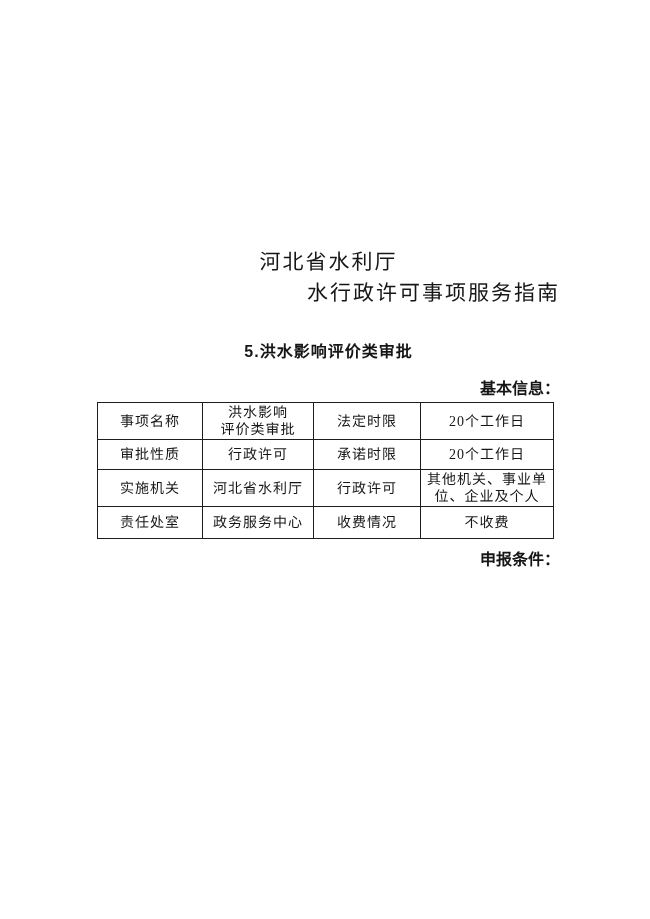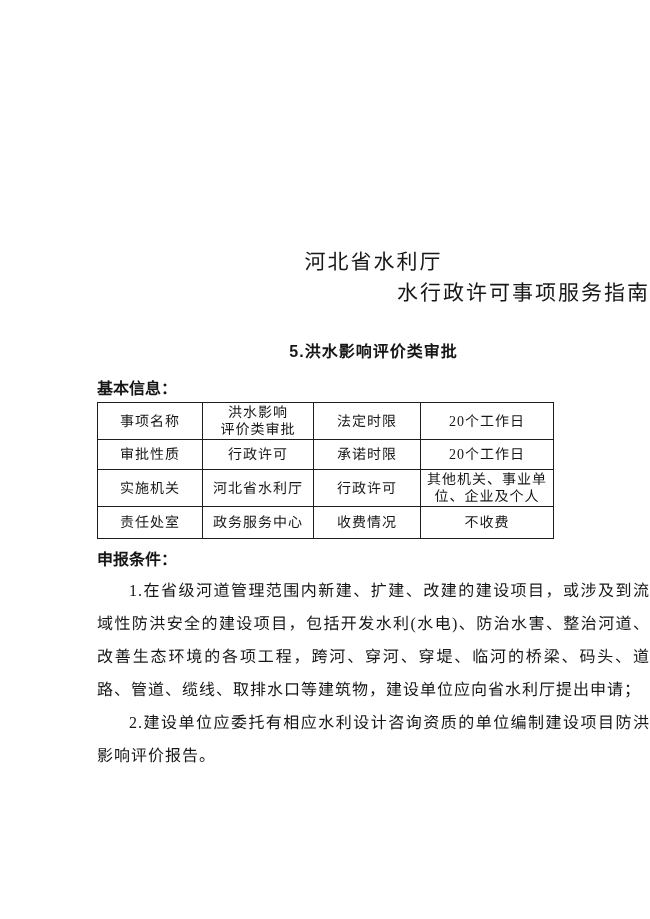--- a/index.html
+++ b/index.html
@@ -9,20 +9,21 @@
   }
   body {
     width: 650px;
     height: 919px;
     overflow: hidden;
     color: #161616;
     font-family: "Liberation Serif", "DejaVu Serif", serif;
   }
   .doc {
     padding-left: 97px;
+    padding-right: 90px; 
   }
   .title {
     margin-top: 247px;
     text-align: center;
     font-size: 21px;
     line-height: 31px;
     letter-spacing: 2px;
     font-family: "Liberation Serif", "DejaVu Serif", serif;
   }
   .title + .title {
@@ -46,20 +47,21 @@
     font-weight: bold;
     letter-spacing: 0.5px;
     font-family: "Liberation Sans", "DejaVu Sans", sans-serif;
   }
   .lbl {
     margin-top: 19px;
     font-size: 16px;
     line-height: 18px;
     font-weight: bold;
     font-family: "Liberation Sans", "DejaVu Sans", sans-serif;
+    text-align: right;
   }
   .lbl-apply {
     margin-top: 12px;
   }
   table.info {
     margin-top: 4px;
     border-collapse: collapse;
     width: 456px;
     table-layout: fixed;
   }
@@ -140,18 +142,14 @@
       <td>责任处室</td>
       <td>政务服务中心</td>
       <td>收费情况</td>
       <td>不收费</td>
     </tr>
   </tbody>
     </table>
 
   <div class="lbl lbl-apply">申报条件：</div>
 
-  <div class="paras">
-    <p>1.在省级河道管理范围内新建、扩建、改建的建设项目，或涉及到流域性防洪安全的建设项目，包括开发水利(水电)、防治水害、整治河道、改善生态环境的各项工程，跨河、穿河、穿堤、临河的桥梁、码头、道路、管道、缆线、取排水口等建筑物，建设单位应向省水利厅提出申请；</p>
-    <p>2.建设单位应委托有相应水利设计咨询资质的单位编制建设项目防洪影响评价报告。</p>
-  </div>
 
 </div>
 
 </body></html>

